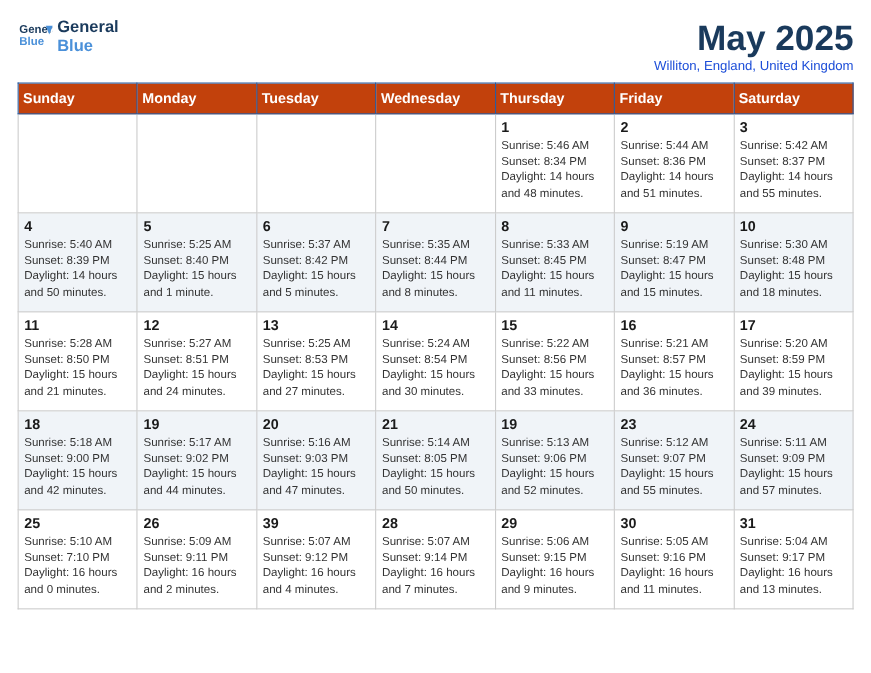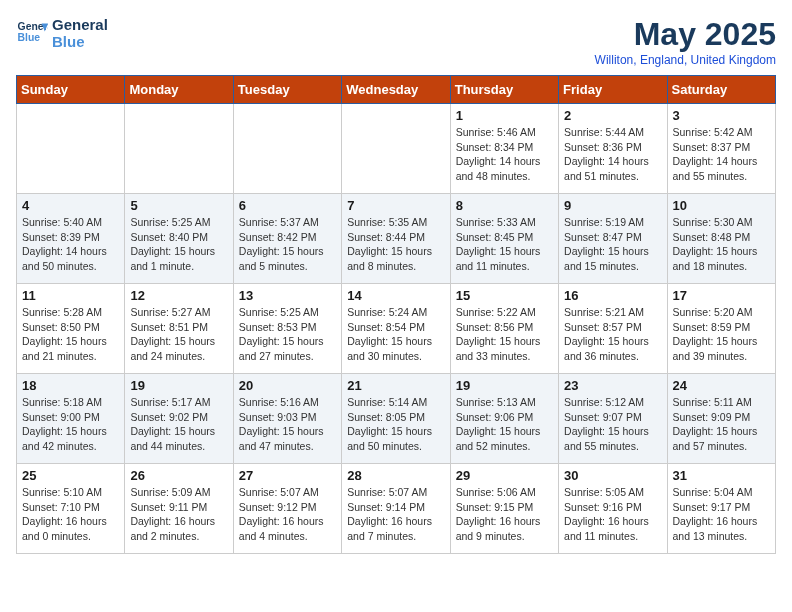--- a/index.html
+++ b/index.html
@@ -232,21 +232,21 @@
       <tr>
         <td>
           <span class="day-num">25</span>
           <div class="day-detail"><span>Sunrise: 5:10 AM</span><br><span>Sunset: 7:10 PM</span><br><span>Daylight: 16 hours</span><br><span>and 0 minutes.</span></div>
         </td>
         <td>
           <span class="day-num">26</span>
           <div class="day-detail"><span>Sunrise: 5:09 AM</span><br><span>Sunset: 9:11 PM</span><br><span>Daylight: 16 hours</span><br><span>and 2 minutes.</span></div>
         </td>
         <td>
-          <span class="day-num">27</span>
+          <span class="day-num">39</span>
           <div class="day-detail"><span>Sunrise: 5:07 AM</span><br><span>Sunset: 9:12 PM</span><br><span>Daylight: 16 hours</span><br><span>and 4 minutes.</span></div>
         </td>
         <td>
           <span class="day-num">28</span>
           <div class="day-detail"><span>Sunrise: 5:07 AM</span><br><span>Sunset: 9:14 PM</span><br><span>Daylight: 16 hours</span><br><span>and 7 minutes.</span></div>
         </td>
         <td>
           <span class="day-num">29</span>
           <div class="day-detail"><span>Sunrise: 5:06 AM</span><br><span>Sunset: 9:15 PM</span><br><span>Daylight: 16 hours</span><br><span>and 9 minutes.</span></div>
         </td>

